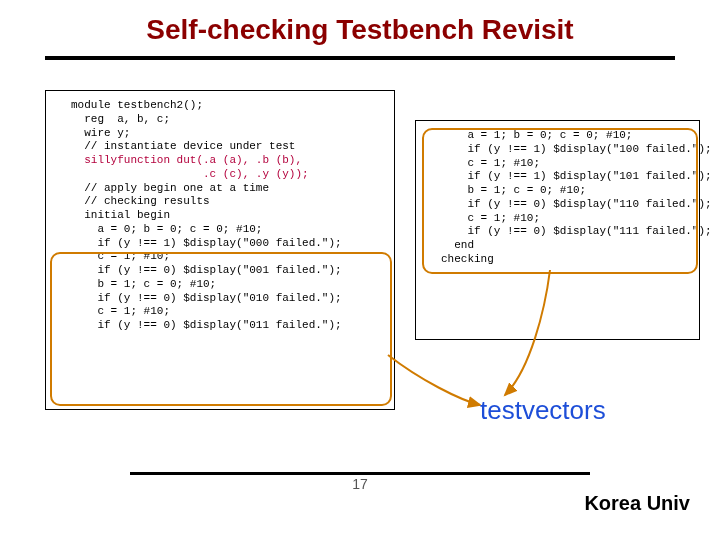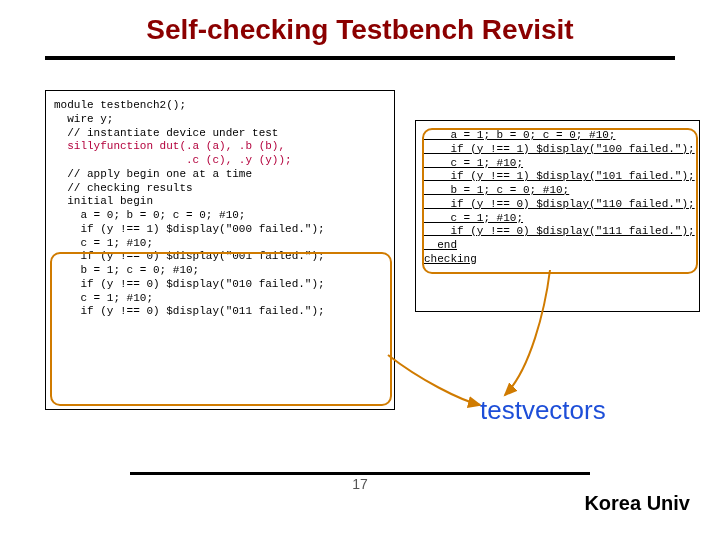--- a/index.html
+++ b/index.html
@@ -33,35 +33,34 @@
     width: 630px;
     height: 4px;
     background: #000;
   }
   .codebox {
     position: absolute;
     border: 1px solid #000;
     font-family: "Courier New", monospace;
     font-size: 11px;
     line-height: 1.25;
-    padding: 8px 8px;
+    padding: 8px 25px;
     box-sizing: border-box;
   }
   .codebox.left {
     top: 90px;
     left: 45px;
     width: 350px;
     height: 320px;
   }
   .codebox.right {
     top: 120px;
     left: 415px;
     width: 285px;
-    height: 192px;
-    text-decoration: underline;
+    height: 220px;
   }
   .codebox .line { white-space: pre; }
   .codebox .highlight { color: #b3003c; }
   .callout {
     position: absolute;
     border: 2px solid #d07b00;
     border-radius: 10px;
     background: transparent;
   }
   .callout.left-box {
@@ -120,20 +119,21 @@
 </style>
 </head>
 <body>
 
 <div class="slide">
   <div class="title">Self-checking Testbench Revisit</div>
   <div class="title-underline"></div>
 
   <div class="codebox left" id="leftbox">
       <div class="line">module testbench2();</div>
+      <div class="line">  reg  a, b, c;</div>
       <div class="line">  wire y;</div>
       <div class="line"></div>
       <div class="line">  // instantiate device under test</div>
       <div class="line"><span class="highlight">  sillyfunction dut(.a (a), .b (b),</span></div>
       <div class="line"><span class="highlight">                    .c (c), .y (y));</span></div>
       <div class="line"></div>
       <div class="line"></div>
       <div class="line">  // apply begin one at a time</div>
       <div class="line">  // checking results</div>
       <div class="line">  initial begin</div>

